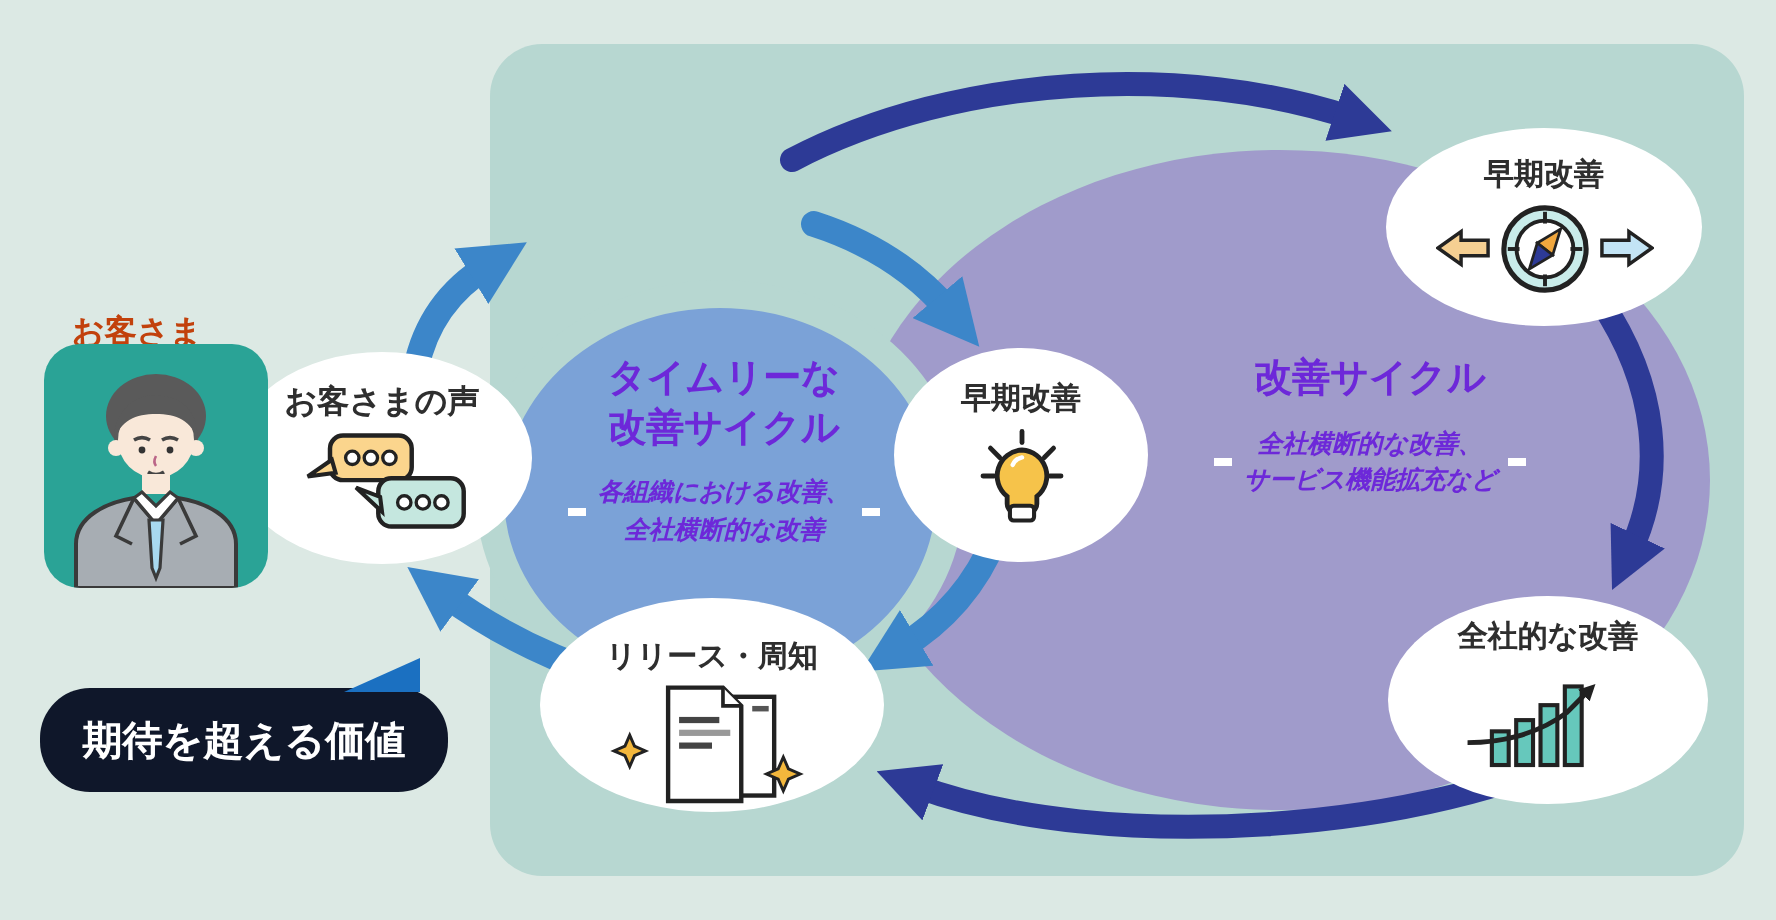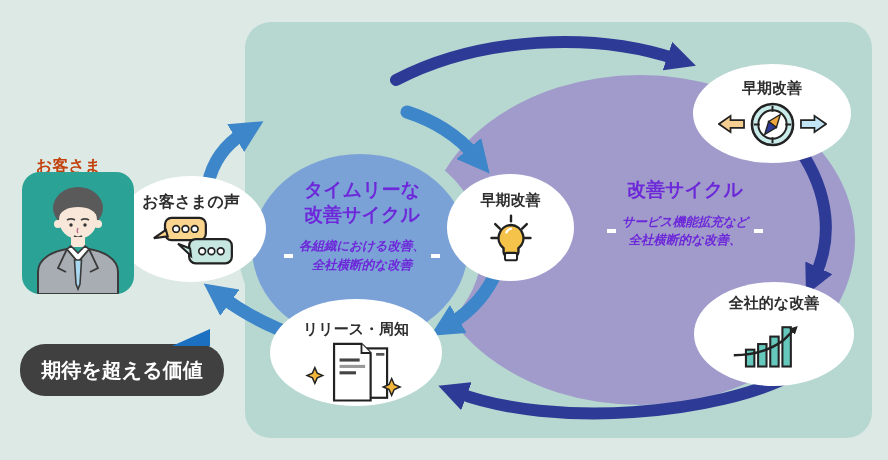--- a/index.html
+++ b/index.html
@@ -33,21 +33,21 @@
   .bracket-l{border-right:none;}
   .bracket-r{border-left:none;}
   .note-text{font-size:12.5px;font-weight:700;line-height:1.45;padding:3px 1px;white-space:nowrap;}
   .customer-label{position:absolute;left:36px;top:156px;font-size:16px;font-weight:700;color:#c2410c;}
   .avatar{
     position:absolute;left:22px;top:172px;width:112px;height:122px;
     background:#2aa396;border-radius:18px;overflow:hidden;
   }
   .value-badge{
     position:absolute;left:20px;top:344px;width:204px;height:52px;
-    background:#404040;border-radius:25px;display:flex;align-items:center;justify-content:center;
+    background:#0f172a;border-radius:25px;display:flex;align-items:center;justify-content:center;
   }
   .value-badge-label{color:#fff;font-size:20px;font-weight:800;}
   .value-tail{
     position:absolute;right:14px;top:-15px;width:38px;height:17px;background:#1b70c1;
     clip-path:polygon(100% 0, 100% 100%, 0 100%);
   }
   .icon-row{display:flex;align-items:center;justify-content:center;gap:4px;}
 </style>
 </head>
 <body>
@@ -95,22 +95,22 @@
     </div>
   </div>
 
   <div class="cycle-text" style="left:580px;top:178px;">
     <div class="cycle-title">
       <div>改善サイクル</div>
     </div>
     <div class="note">
       <div class="bracket bracket-l"></div>
       <div class="note-text">
+        <div>全社横断的な改善、</div>
         <div>サービス機能拡充など</div>
-        <div>全社横断的な改善、</div>
       </div>
       <div class="bracket bracket-r"></div>
     </div>
   </div>
 
 
   <div class="node" style="left:693px;top:64px;width:158px;height:99px;">
     <div class="node-label">早期改善</div>
     <div class="icon-row">
       <svg width="27" height="20" viewBox="0 0 28 20">
@@ -176,21 +176,21 @@
       <path d="M62,2 L62,12 L72,12" fill="#fff" stroke="#222" stroke-width="2"></path>
       <rect x="78" y="12" width="9" height="3" fill="#555"></rect>
       <rect x="38" y="18" width="22" height="3.4" fill="#444"></rect>
       <rect x="38" y="25" width="28" height="3.4" fill="#999"></rect>
       <rect x="38" y="32" width="18" height="3.4" fill="#444"></rect>
       <path d="M11,28 l2.6,6 6,2.6 -6,2.6 -2.6,6 -2.6,-6 -6,-2.6 6,-2.6 Z" fill="#f3b73c" stroke="#222" stroke-width="1.6"></path>
       <path d="M95,40 l2.8,6.4 6.4,2.8 -6.4,2.8 -2.8,6.4 -2.8,-6.4 -6.4,-2.8 6.4,-2.8 Z" fill="#f3b73c" stroke="#222" stroke-width="1.6"></path>
     </svg>
   </div>
 
-  <div class="node" style="left:694px;top:282px;width:160px;height:104px;">
+  <div class="node" style="left:694px;top:298px;width:160px;height:104px;">
     <div class="node-label">全社的な改善</div>
     <svg width="92" height="58" viewBox="0 0 92 62">
       <rect x="16" y="36" width="9" height="18" fill="#66c8bc" stroke="#222" stroke-width="2.2"></rect>
       <rect x="29" y="30" width="9" height="24" fill="#66c8bc" stroke="#222" stroke-width="2.2"></rect>
       <rect x="42" y="22" width="9" height="32" fill="#66c8bc" stroke="#222" stroke-width="2.2"></rect>
       <rect x="55" y="12" width="9" height="42" fill="#66c8bc" stroke="#222" stroke-width="2.2"></rect>
       <path d="M3,42 C 20,42 40,38 56,26 L67,15" fill="none" stroke="#222" stroke-width="2.6" marker-end="url(#headBlack)"></path>
     </svg>
   </div>
 

